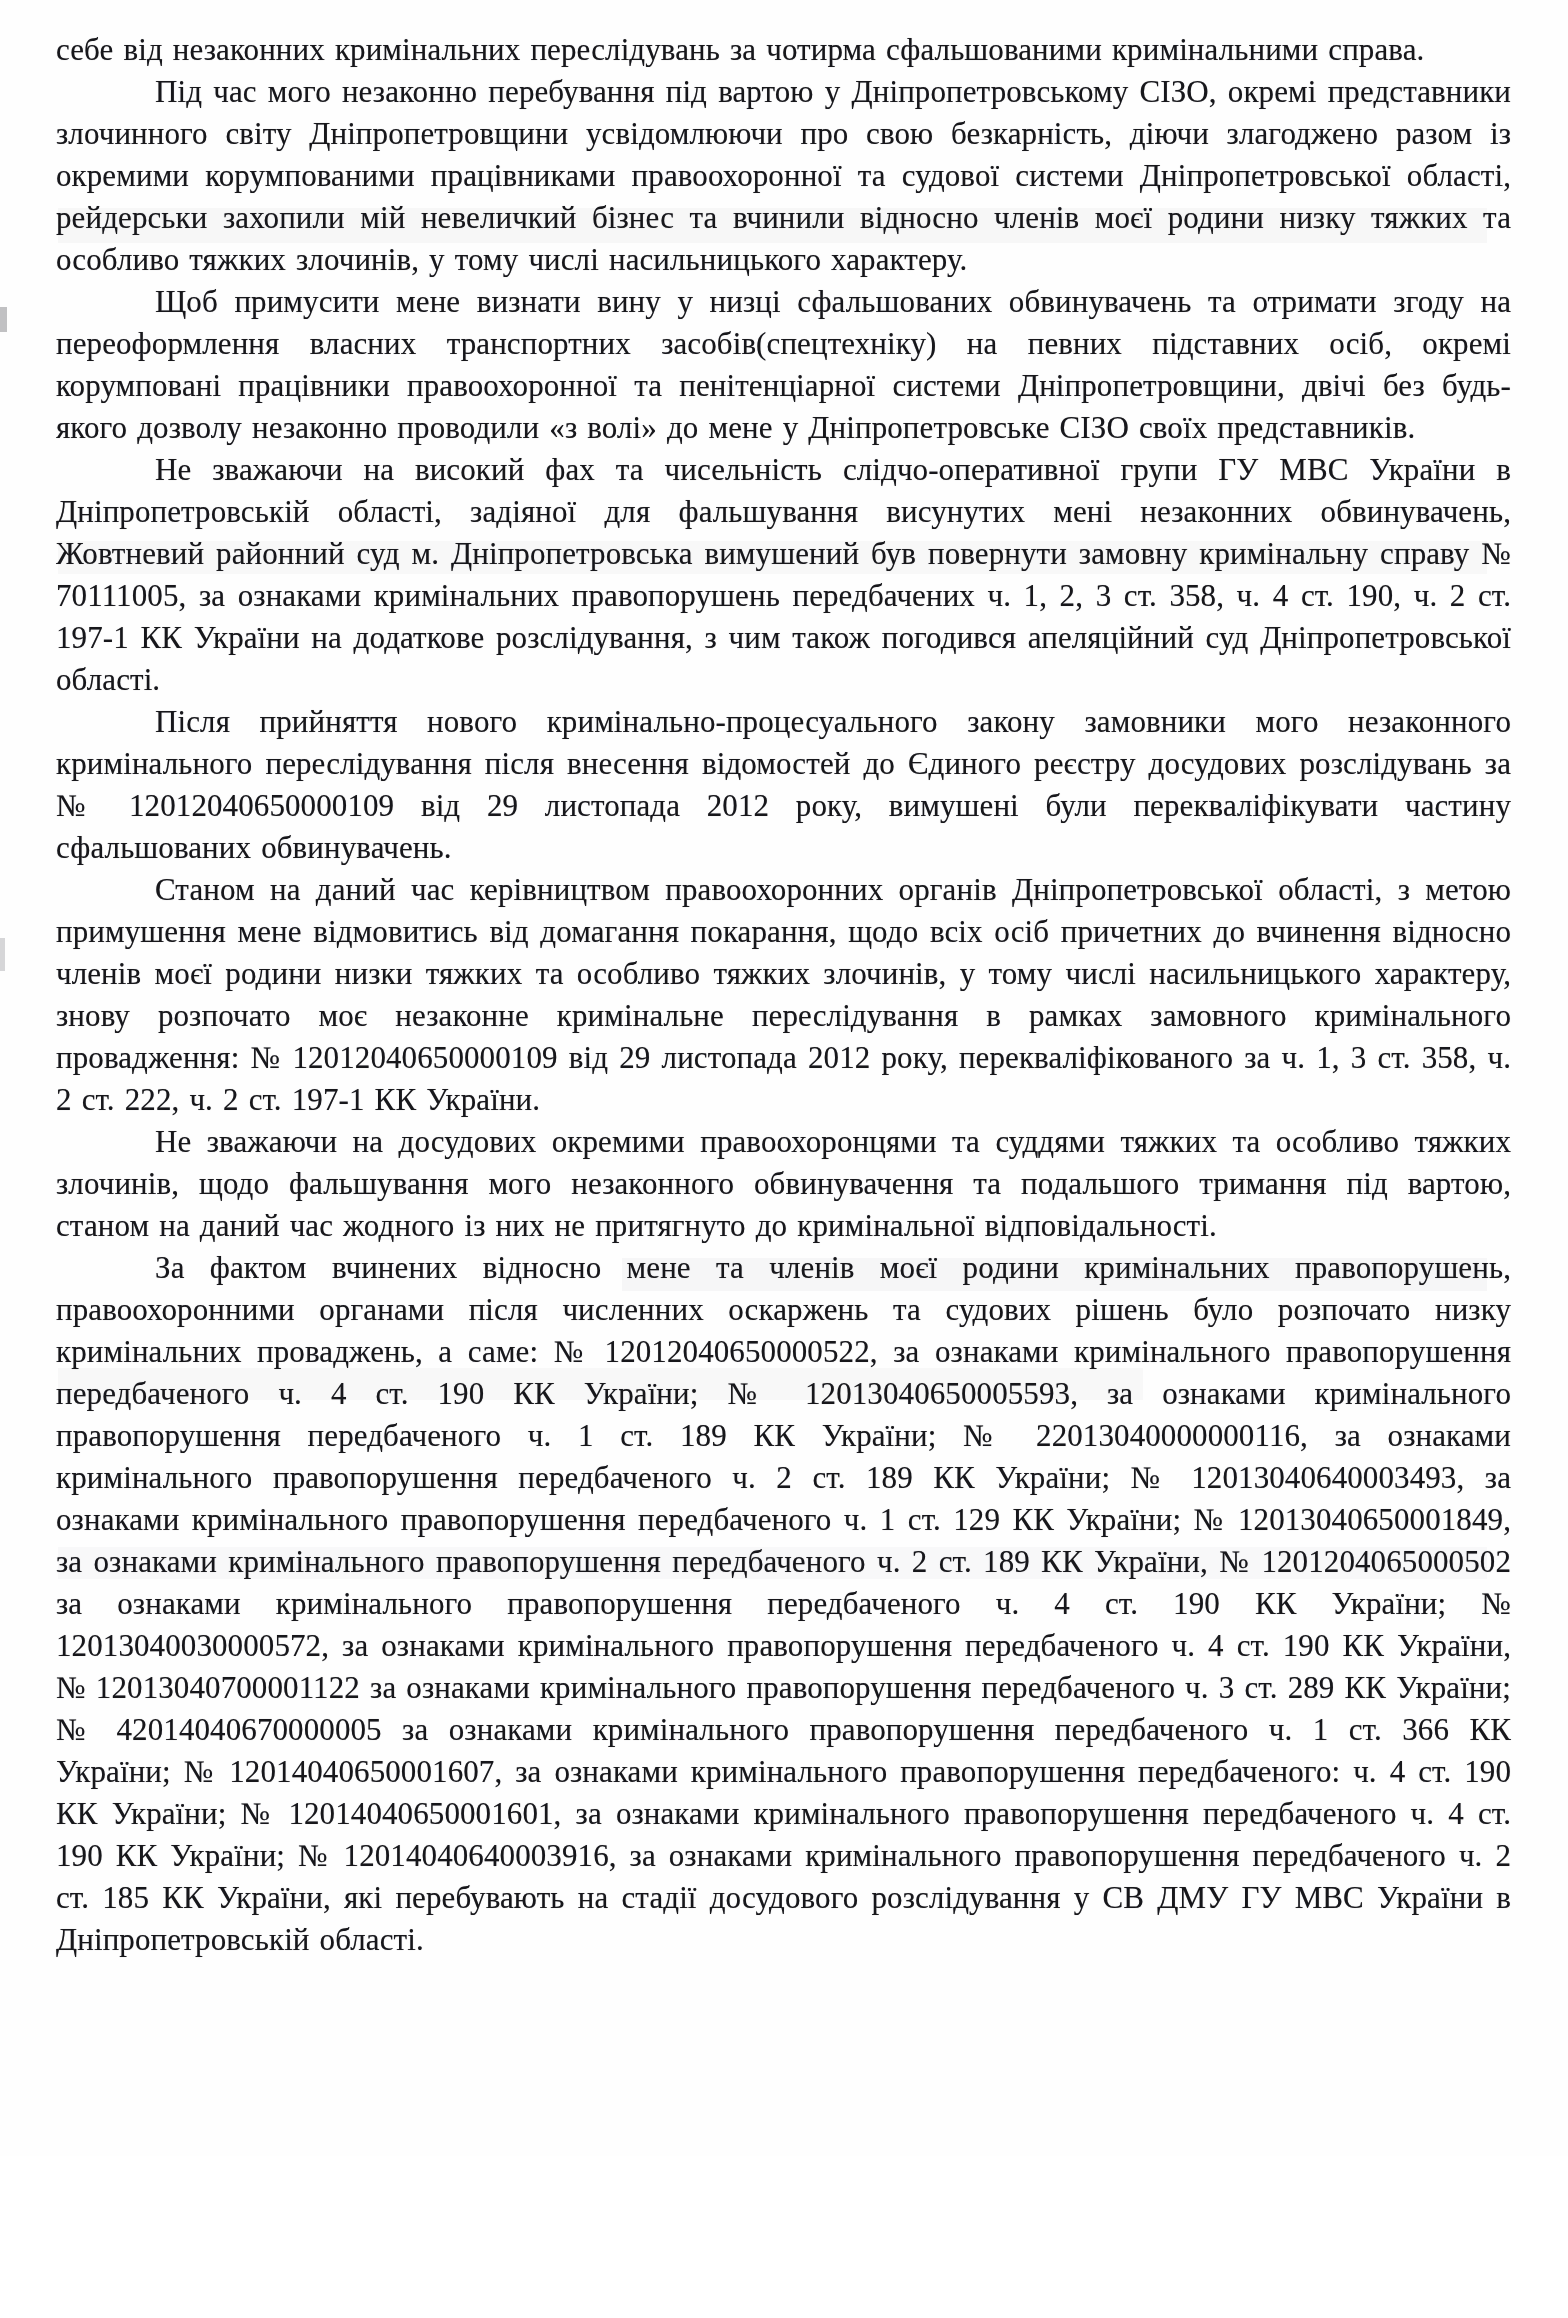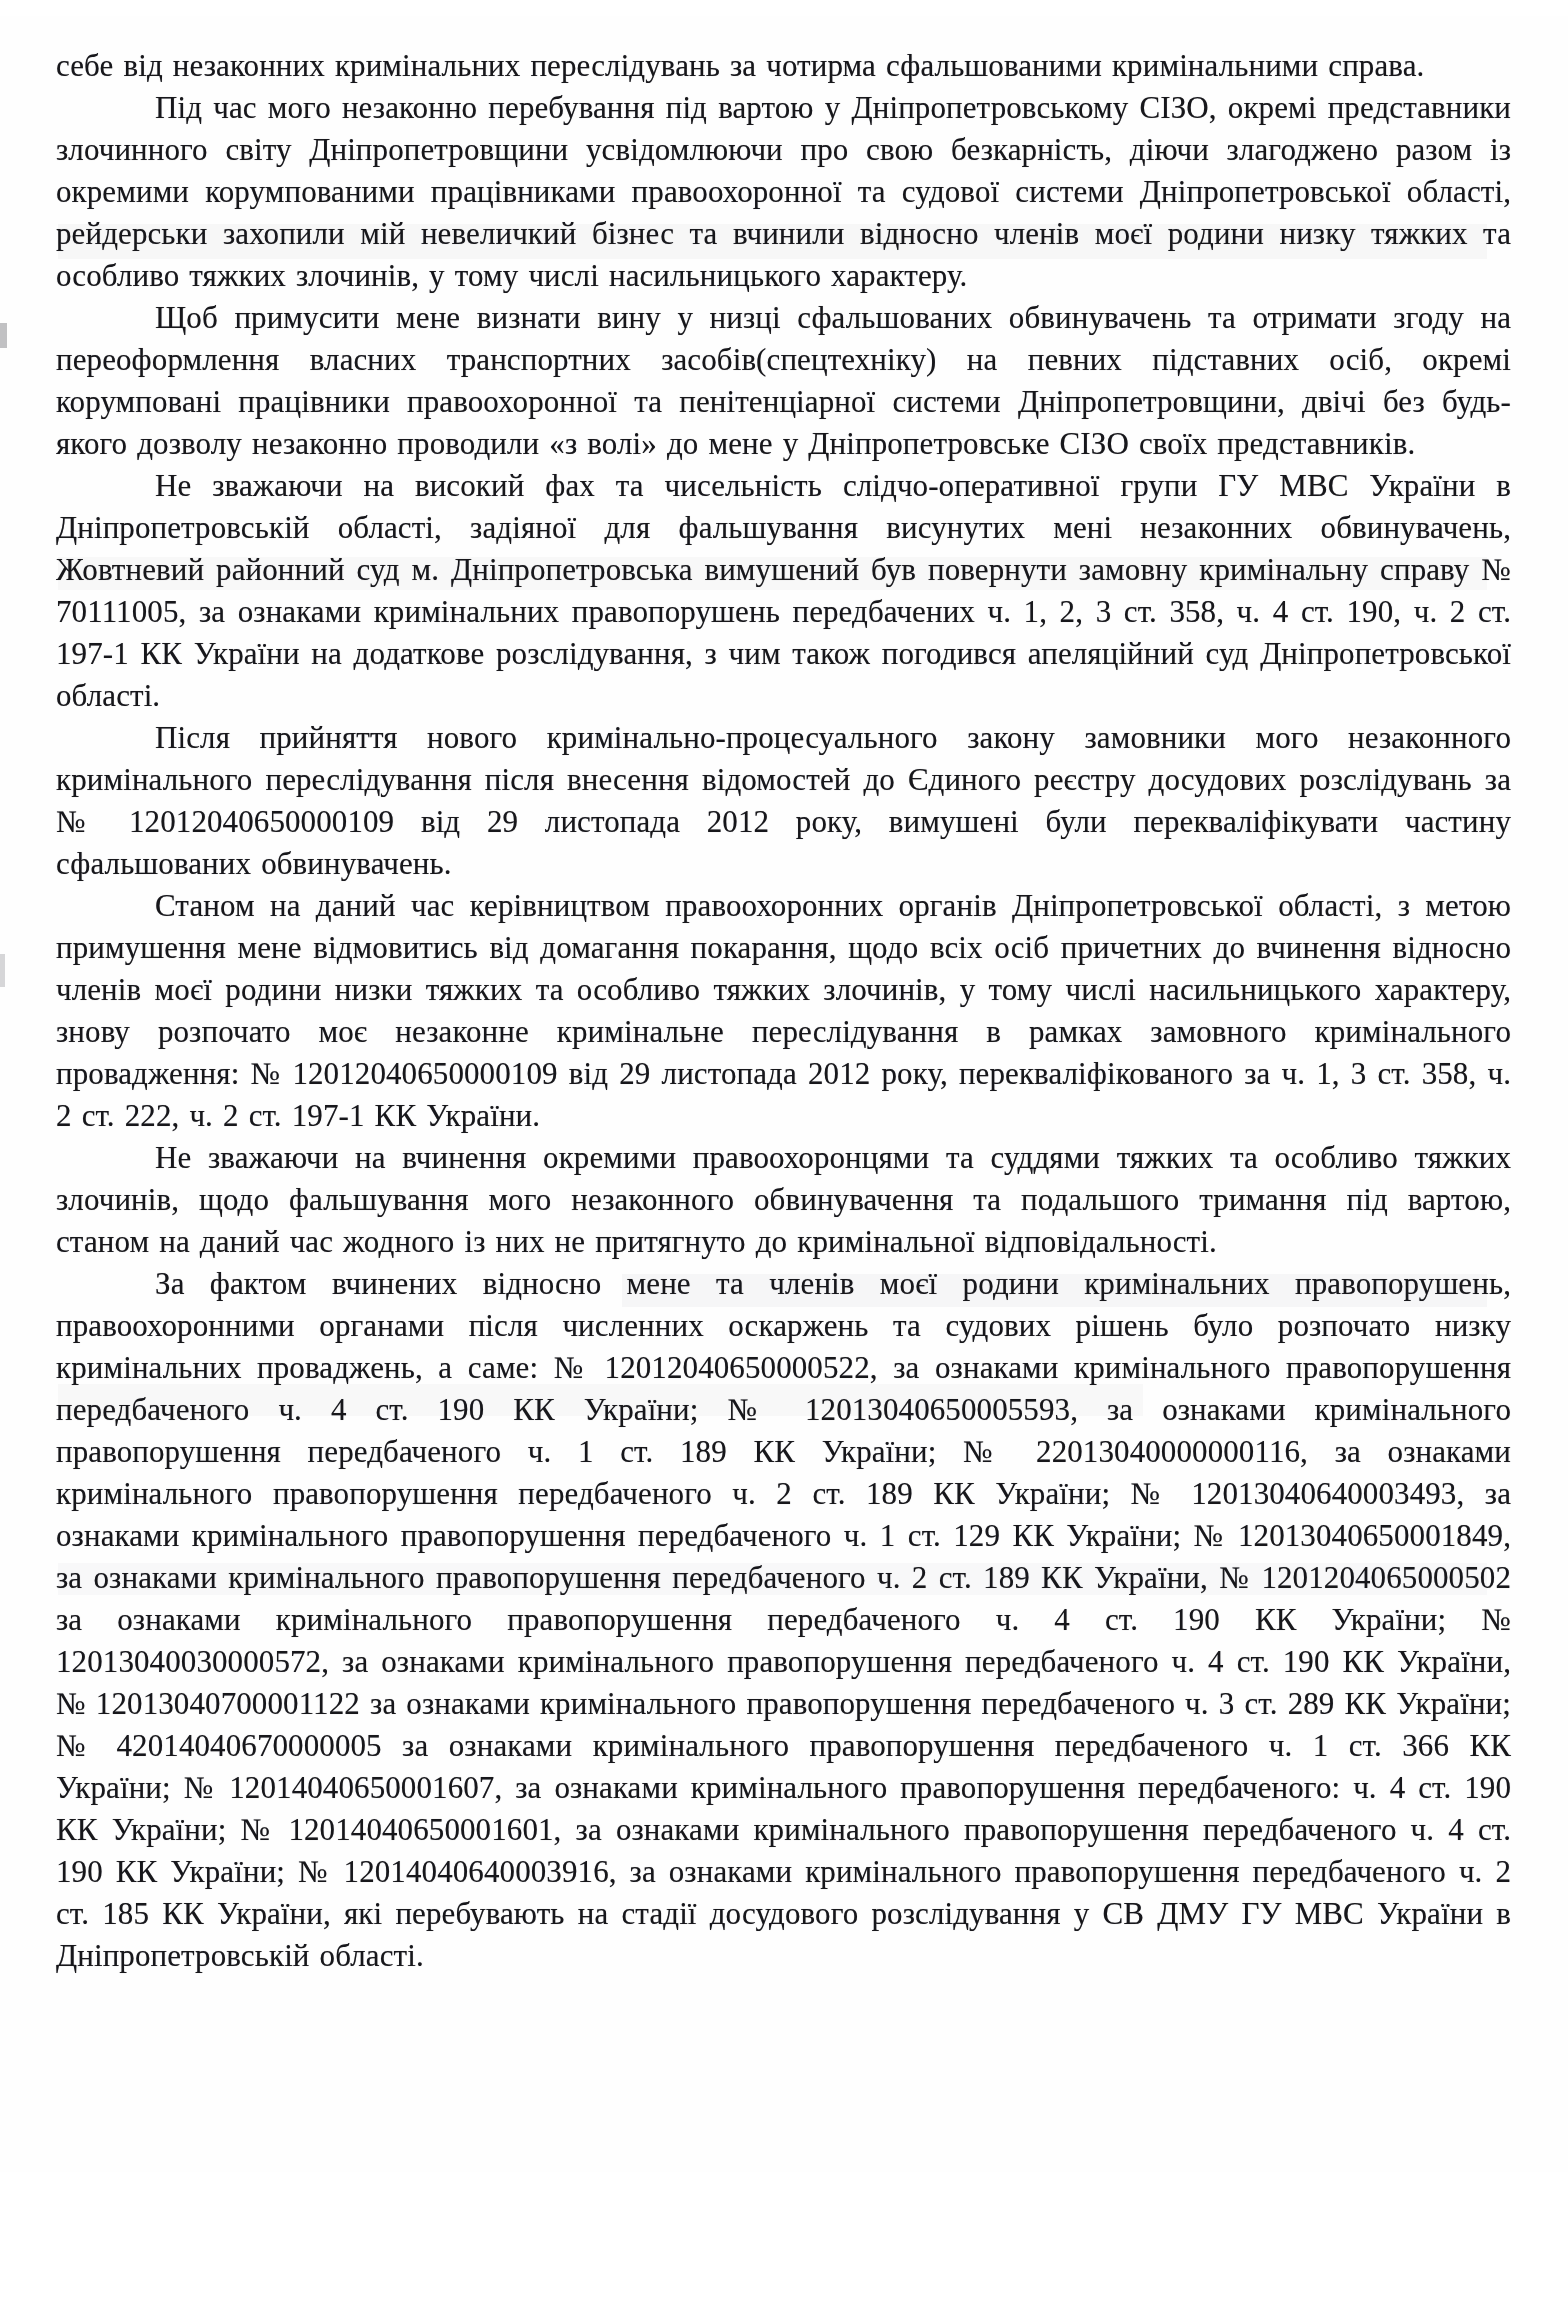--- a/index.html
+++ b/index.html
@@ -8,21 +8,20 @@
     background: #ffffff;
   }
   .page {
     position: relative;
     width: 1569px;
     height: 2156px;
     background: #fefefe;
     overflow: hidden;
     font-family: "Liberation Serif", "DejaVu Serif", serif;
     color: #17171b;
-    margin-top: 16px;
   }
   .text-block {
     position: absolute;
     left: 56px;
     top: 29px;
     width: 1455px;
   }
   .para {
     margin: 0;
     font-size: 31px;
@@ -94,20 +93,20 @@
   <div class="artifact edge-dash-1"></div>
   <div class="artifact edge-dash-2"></div>
 
   <div class="text-block">
     <p class="para no-indent">себе від незаконних кримінальних переслідувань за чотирма сфальшованими кримінальними справа.</p>
     <p class="para">Під час мого незаконно перебування під вартою у Дніпропетровському СІЗО, окремі представники злочинного світу Дніпропетровщини усвідомлюючи про свою безкарність, діючи злагоджено разом із окремими корумпованими працівниками правоохоронної та судової системи Дніпропетровської області, рейдерськи захопили мій невеличкий бізнес та вчинили відносно членів моєї родини низку тяжких та особливо тяжких злочинів, у тому числі насильницького характеру.</p>
     <p class="para">Щоб примусити мене визнати вину у низці сфальшованих обвинувачень та отримати згоду на переоформлення власних транспортних засобів(спецтехніку) на певних підставних осіб, окремі корумповані працівники правоохоронної та пенітенціарної системи Дніпропетровщини, двічі без будь-якого дозволу незаконно проводили «з волі» до мене у Дніпропетровське СІЗО своїх представників.</p>
     <p class="para">Не зважаючи на високий фах та чисельність слідчо-оперативної групи ГУ МВС України в Дніпропетровській області, задіяної для фальшування висунутих мені незаконних обвинувачень, Жовтневий районний суд м. Дніпропетровська вимушений був повернути замовну кримінальну справу № 70111005, за ознаками кримінальних правопорушень передбачених ч. 1, 2, 3 ст. 358, ч. 4 ст. 190, ч. 2 ст. 197-1 КК України на додаткове розслідування, з чим також погодився апеляційний суд Дніпропетровської області.</p>
     <p class="para">Після прийняття нового кримінально-процесуального закону замовники мого незаконного кримінального переслідування після внесення відомостей до Єдиного реєстру досудових розслідувань за № 12012040650000109 від 29 листопада 2012 року, вимушені були перекваліфікувати частину сфальшованих обвинувачень.</p>
     <p class="para">Станом на даний час керівництвом правоохоронних органів Дніпропетровської області, з метою примушення мене відмовитись від домагання покарання, щодо всіх осіб причетних до вчинення відносно членів моєї родини низки тяжких та особливо тяжких злочинів, у тому числі насильницького характеру, знову розпочато моє незаконне кримінальне переслідування в рамках замовного кримінального провадження: № 12012040650000109 від 29 листопада 2012 року, перекваліфікованого за ч. 1, 3 ст. 358, ч. 2 ст. 222, ч. 2 ст. 197-1 КК України.</p>
-    <p class="para">Не зважаючи на вчинення окремими правоохоронцями та суддями тяжких та особливо тяжких злочинів, щодо фальшування мого незаконного обвинувачення та подальшого тримання під вартою, станом на даний час жодного із них не притягнуто до кримінальної відповідальності.</p>
+    <p class="para">Не зважаючи на досудових окремими правоохоронцями та суддями тяжких та особливо тяжких злочинів, щодо фальшування мого незаконного обвинувачення та подальшого тримання під вартою, станом на даний час жодного із них не притягнуто до кримінальної відповідальності.</p>
     <p class="para">За фактом вчинених відносно мене та членів моєї родини кримінальних правопорушень, правоохоронними органами після численних оскаржень та судових рішень було розпочато низку кримінальних проваджень, а саме: № 12012040650000522, за ознаками кримінального правопорушення передбаченого ч. 4 ст. 190 КК України; № 12013040650005593, за ознаками кримінального правопорушення передбаченого ч. 1 ст. 189 КК України; № 22013040000000116, за ознаками кримінального правопорушення передбаченого ч. 2 ст. 189 КК України; № 12013040640003493, за ознаками кримінального правопорушення передбаченого ч. 1 ст. 129 КК України; № 12013040650001849, за ознаками кримінального правопорушення передбаченого ч. 2 ст. 189 КК України, № 1201204065000502 за ознаками кримінального правопорушення передбаченого ч. 4 ст. 190 КК України; № 12013040030000572, за ознаками кримінального правопорушення передбаченого ч. 4 ст. 190 КК України, № 12013040700001122 за ознаками кримінального правопорушення передбаченого ч. 3 ст. 289 КК України; № 42014040670000005 за ознаками кримінального правопорушення передбаченого ч. 1 ст. 366 КК України; № 12014040650001607, за ознаками кримінального правопорушення передбаченого: ч. 4 ст. 190 КК України; № 12014040650001601, за ознаками кримінального правопорушення передбаченого ч. 4 ст. 190 КК України; № 12014040640003916, за ознаками кримінального правопорушення передбаченого ч. 2 ст. 185 КК України, які перебувають на стадії досудового розслідування у СВ ДМУ ГУ МВС України в Дніпропетровській області.</p>
   </div>
 
   <div class="page-number">2</div>
 
 </div>
 
 
 </body></html>

